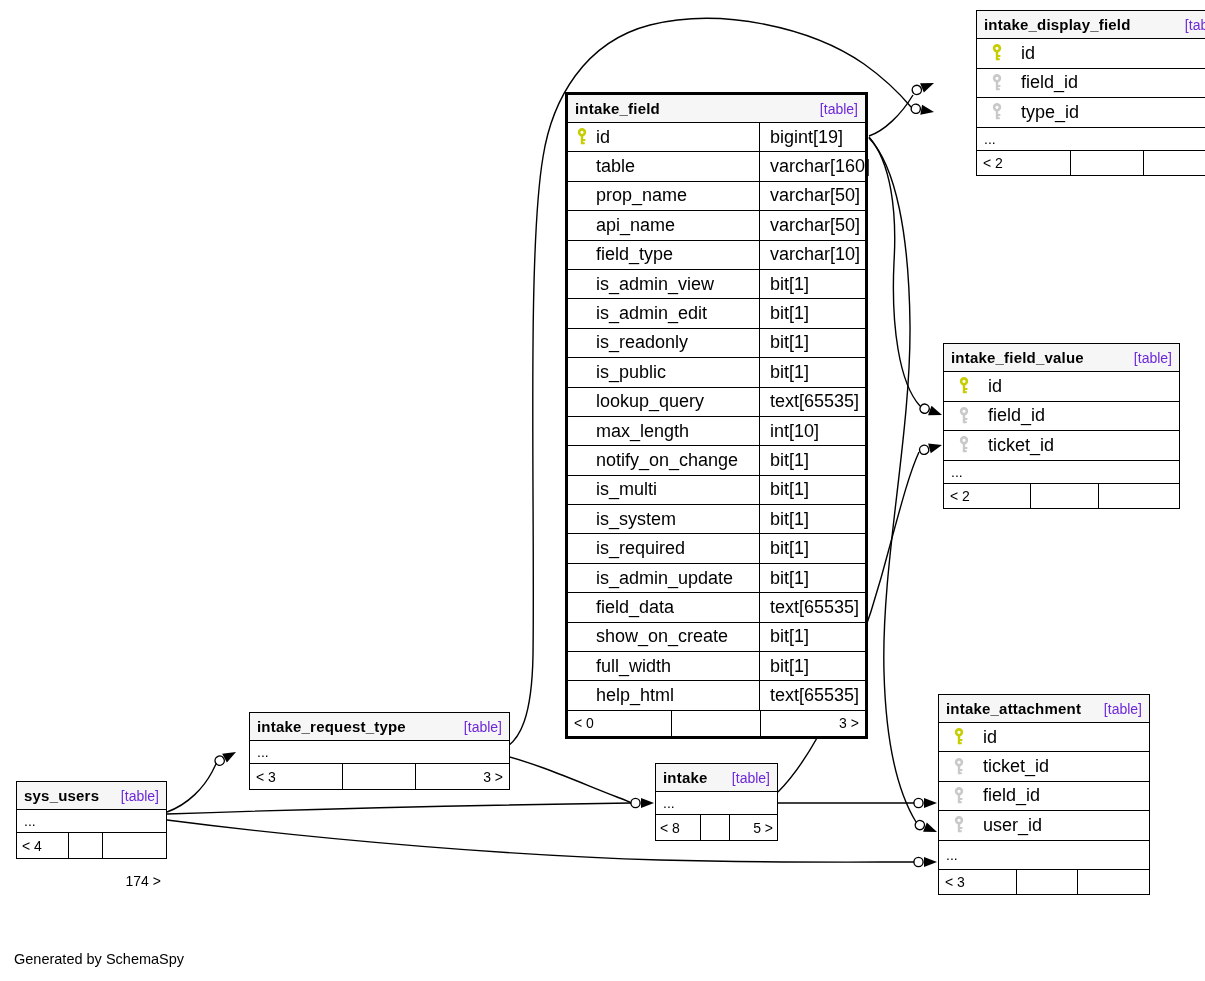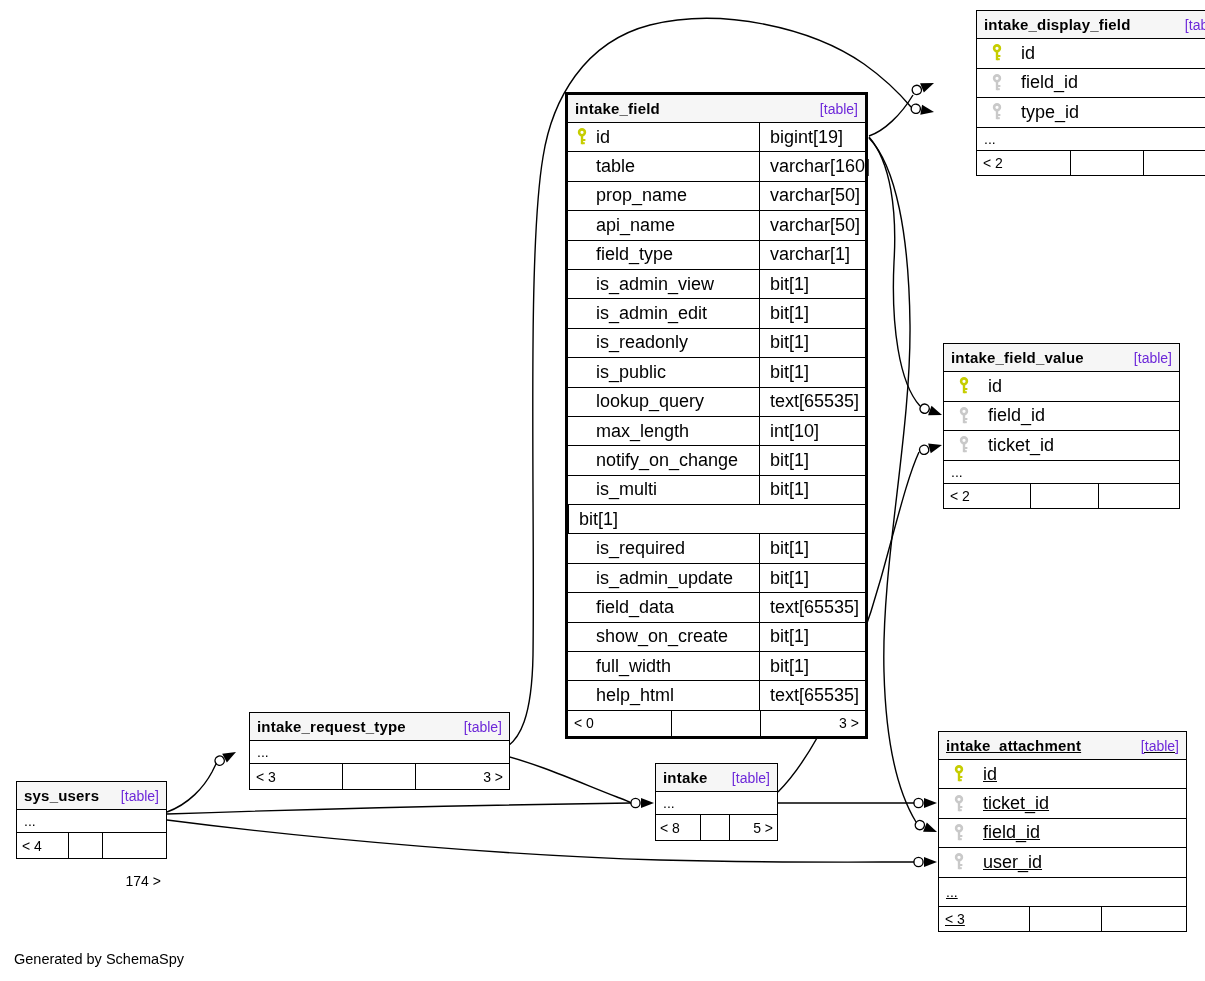--- a/index.html
+++ b/index.html
@@ -36,21 +36,21 @@
 
   
   #t-intake_field        { left:565px; top:92px;  width:303px; }
   #t-intake_field .t-row { height:29.4px; }
   #t-intake_field .fc-l  { width:35%; } #t-intake_field .fc-m { width:30%; } #t-intake_field .fc-r { width:35%; }
   #t-intake_field .key-slot { width:20px; }
   #t-intake_field .t-footer { height:25px; }
 
   #t-intake_display_field { left:976px; top:10px;  width:255px; }
   #t-intake_field_value   { left:943px; top:343px; width:237px; }
-  #t-intake_attachment    { left:938px; top:731px; width:249px;text-decoration:underline; }
+  #t-intake_attachment    { left:938px; top:694px; width:212px; }
   #t-intake_attachment .t-row { height:29.4px; }
 
   #t-intake_display_field .key-slot,
   #t-intake_field_value .key-slot,
   #t-intake_attachment .key-slot { width:34px; padding-left:4px; }
   #t-intake_display_field .t-cell-name,
   #t-intake_field_value .t-cell-name,
   #t-intake_attachment .t-cell-name { padding-left:10px; }
 
   #t-intake_request_type { left:249px; top:712px; width:261px; }
@@ -189,21 +189,21 @@
           <span class="key-slot"></span>
           <span class="col-label">api_name</span>
         </div>
         <div class="t-cell-type">varchar[50]</div>
       </div>
       <div class="t-row">
         <div class="t-cell-name">
           <span class="key-slot"></span>
           <span class="col-label">field_type</span>
         </div>
-        <div class="t-cell-type">varchar[1]</div>
+        <div class="t-cell-type">varchar[10]</div>
       </div>
       <div class="t-row">
         <div class="t-cell-name">
           <span class="key-slot"></span>
           <span class="col-label">is_admin_view</span>
         </div>
         <div class="t-cell-type">bit[1]</div>
       </div>
       <div class="t-row">
         <div class="t-cell-name">
@@ -248,20 +248,24 @@
         <div class="t-cell-type">bit[1]</div>
       </div>
       <div class="t-row">
         <div class="t-cell-name">
           <span class="key-slot"></span>
           <span class="col-label">is_multi</span>
         </div>
         <div class="t-cell-type">bit[1]</div>
       </div>
       <div class="t-row">
+        <div class="t-cell-name">
+          <span class="key-slot"></span>
+          <span class="col-label">is_system</span>
+        </div>
         <div class="t-cell-type">bit[1]</div>
       </div>
       <div class="t-row">
         <div class="t-cell-name">
           <span class="key-slot"></span>
           <span class="col-label">is_required</span>
         </div>
         <div class="t-cell-type">bit[1]</div>
       </div>
       <div class="t-row">

